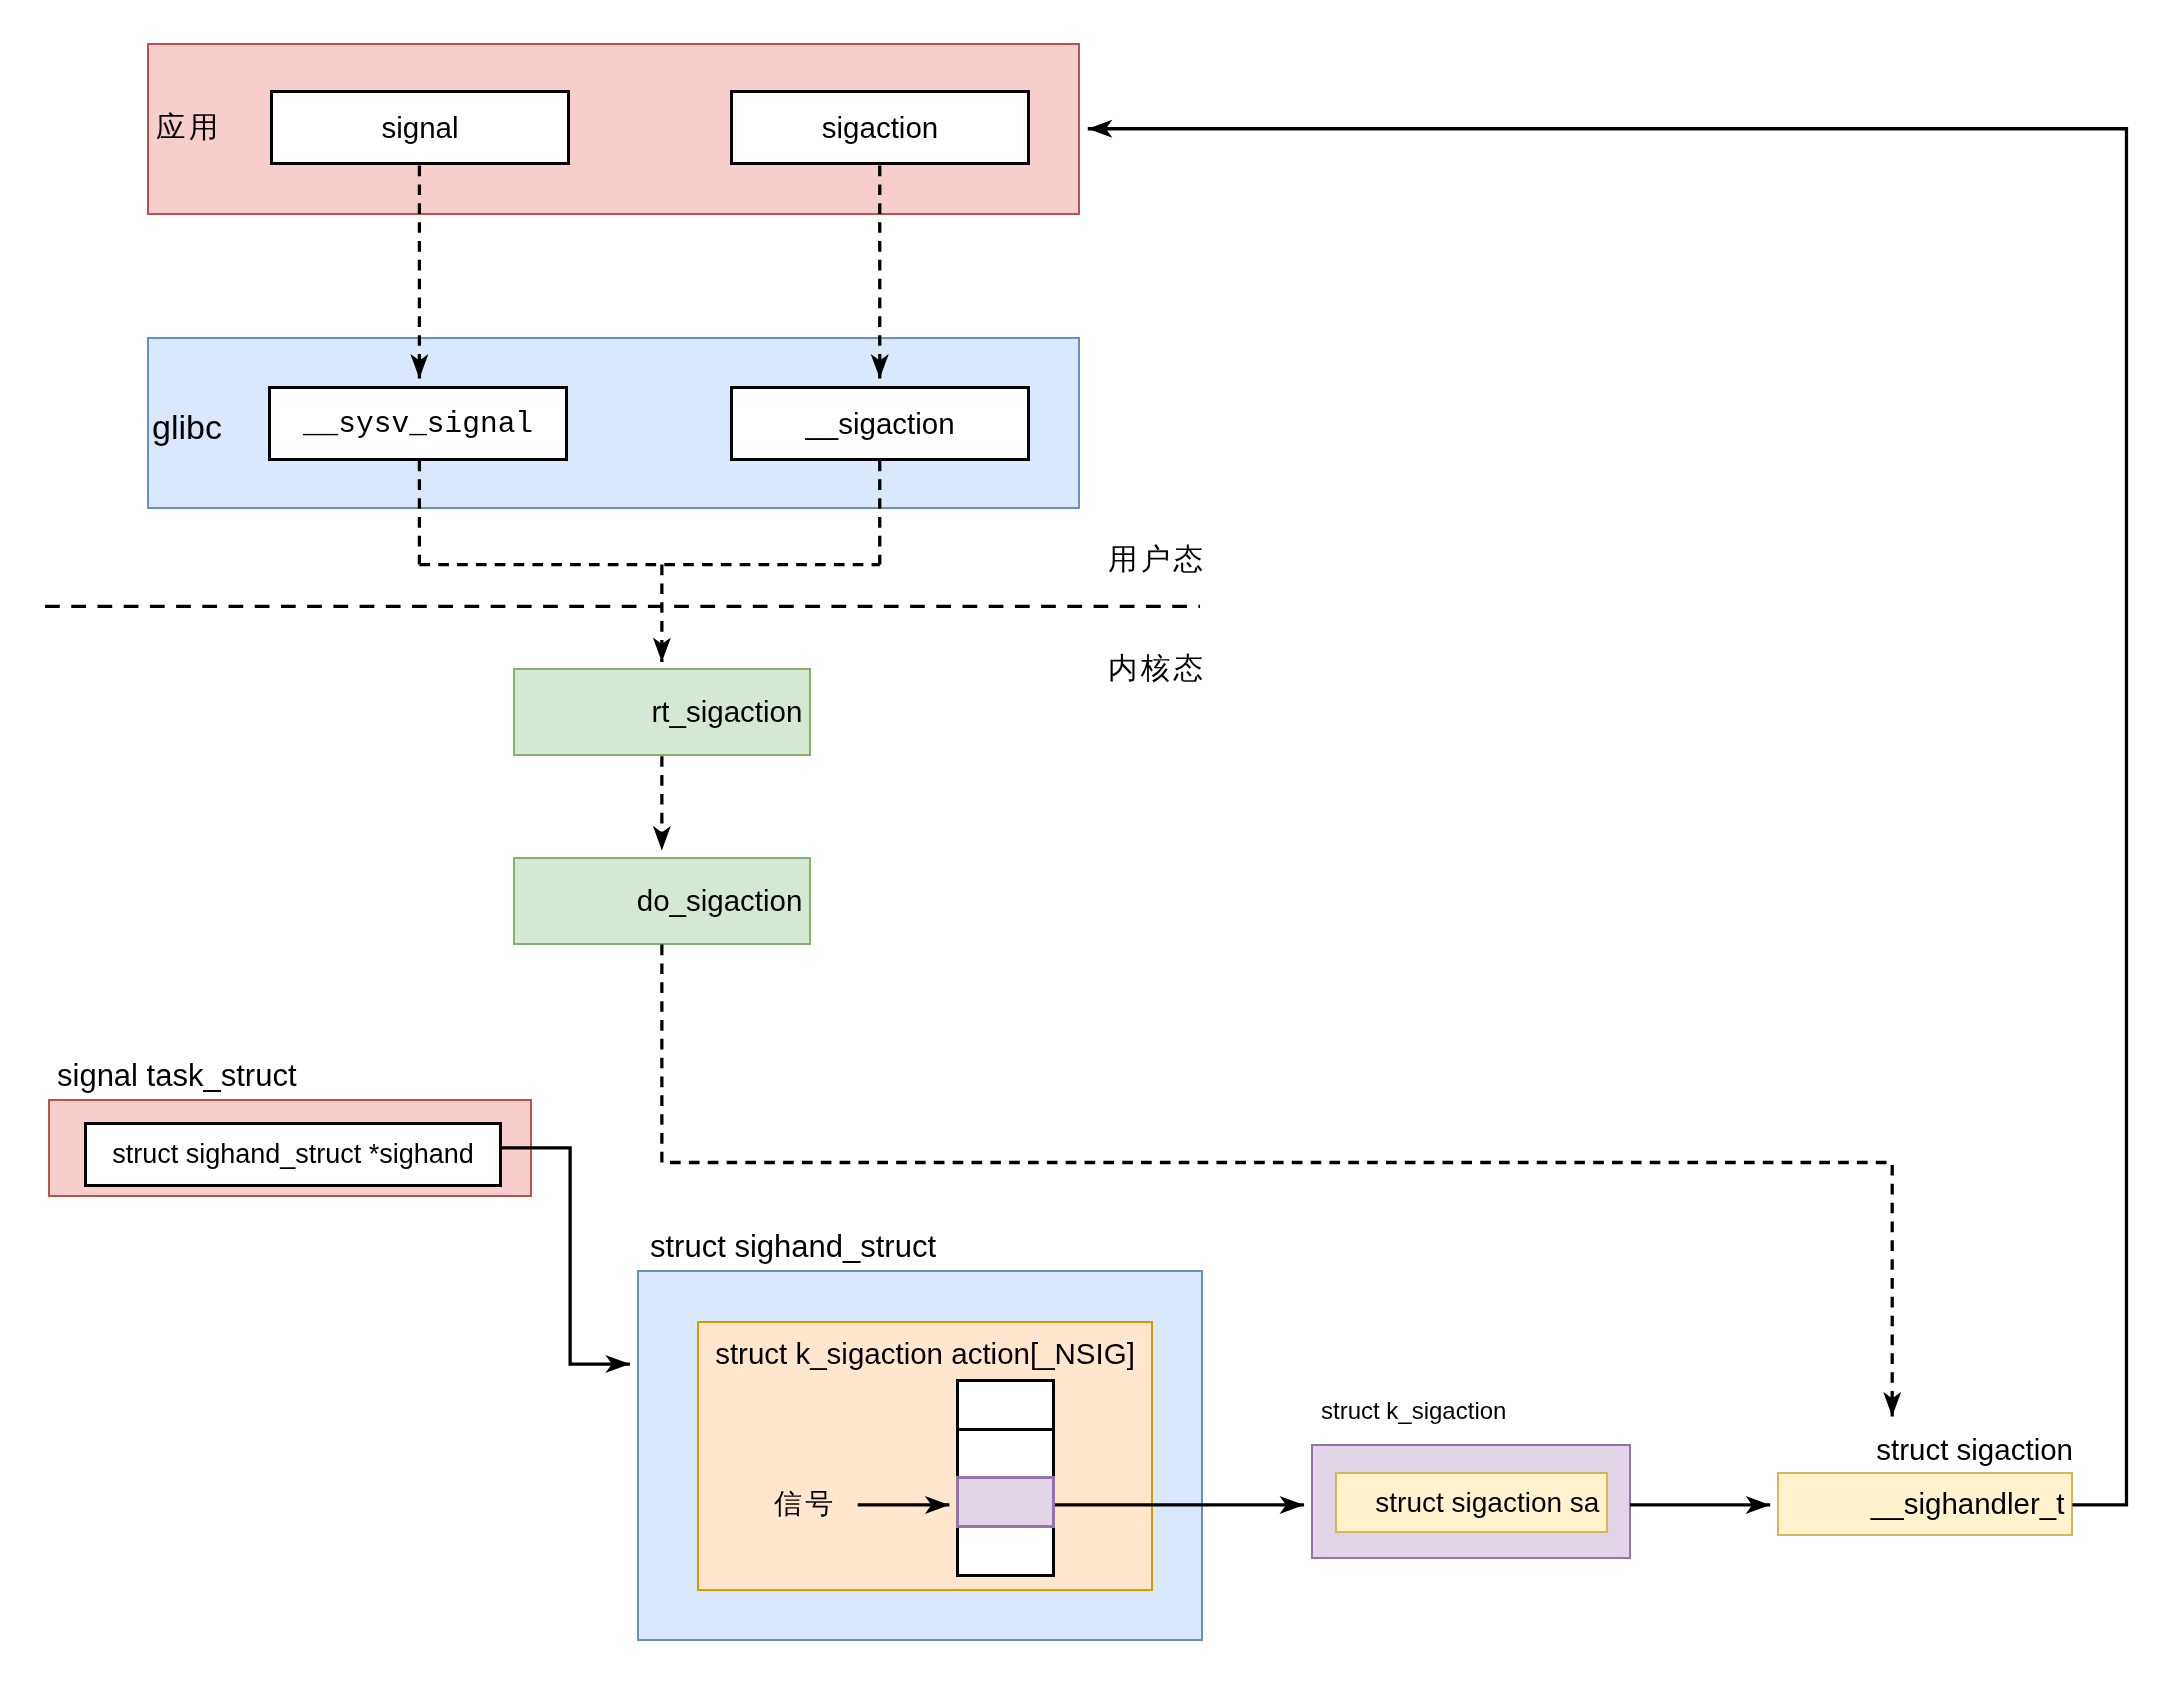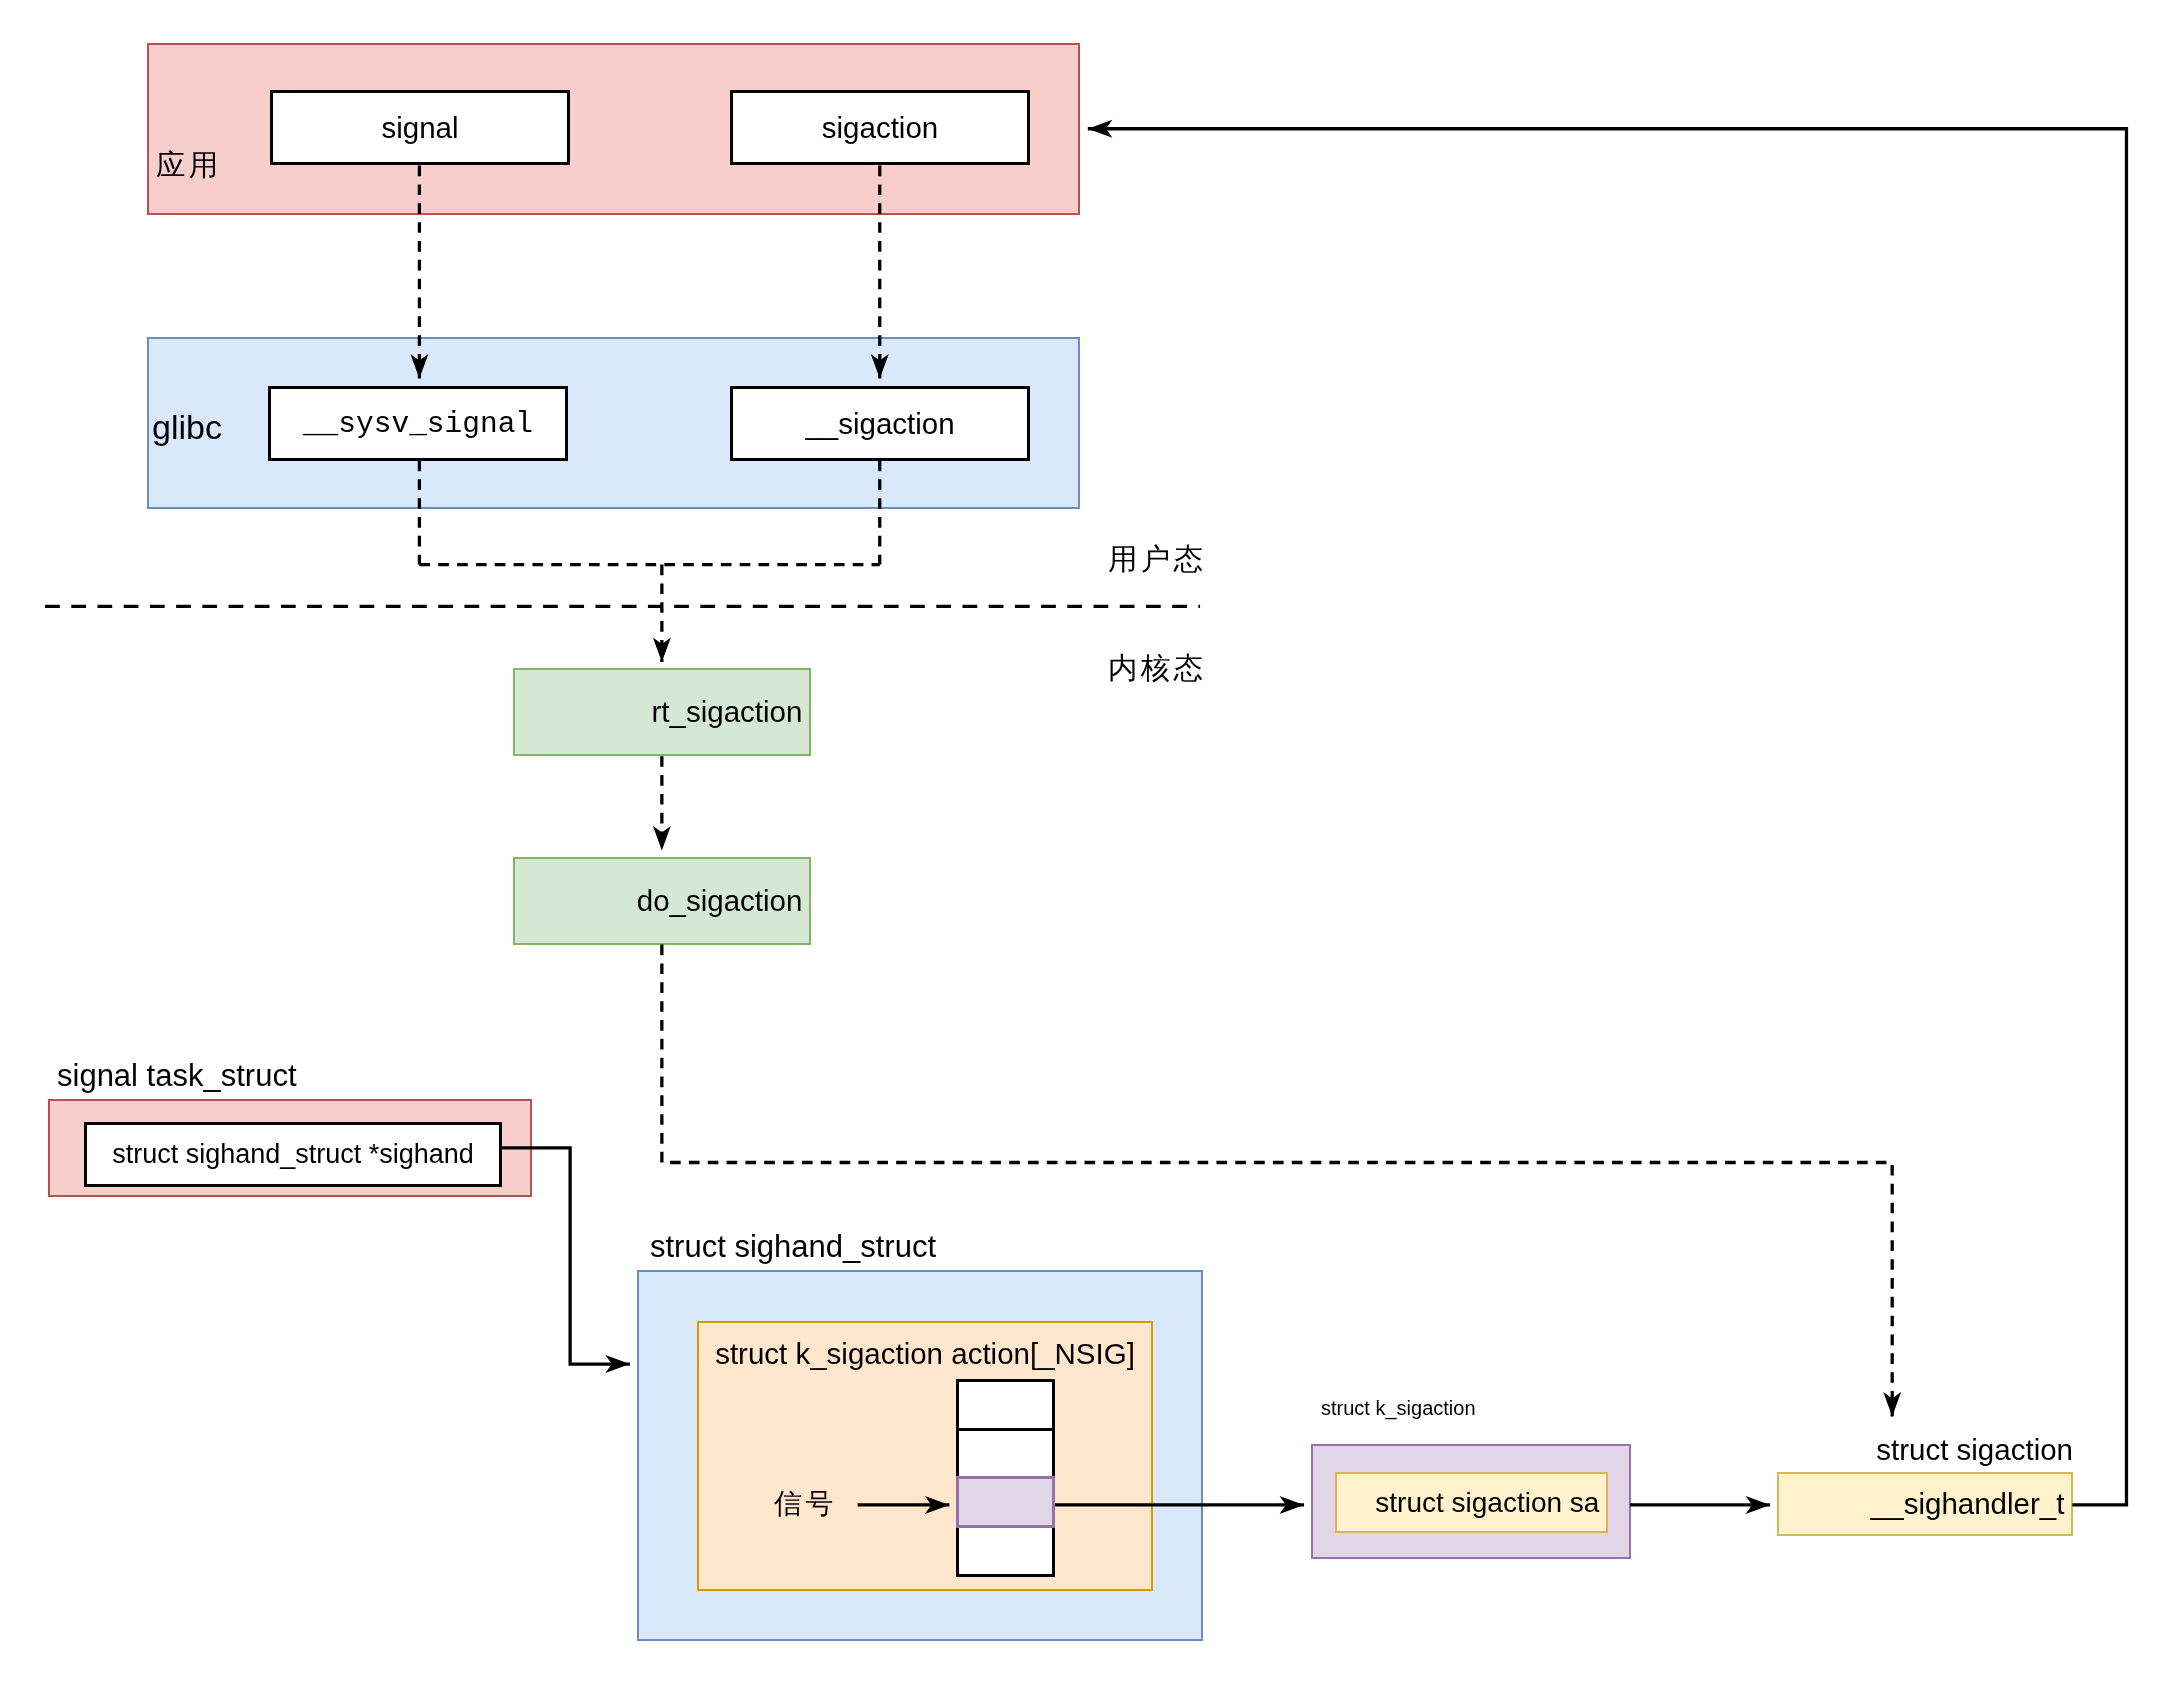--- a/index.html
+++ b/index.html
@@ -15,21 +15,21 @@
   .cell{position:absolute;border:3.3px solid #000;background:#fff;box-sizing:border-box;width:99px;}
   svg.wires{position:absolute;left:0;top:0;z-index:20;pointer-events:none;}
   .boxtext{padding:0 6.6px;text-align:center;}
 </style>
 </head>
 <body>
 
 <div id="canvas">
 
   <div class="layer-box" style="left: 147px; top: 43px; width: 933px; height: 172px; background-color: rgb(248, 206, 204); border-color: rgb(184, 84, 80);"></div>
-  <div class="lbl cjk" style="left:156px;top:111px;font-size:29.5px;margin-top:38px;">应用</div>
+  <div class="lbl cjk" style="left:156px;top:111px;font-size:29.5px;">应用</div>
   <div class="fn-box" style="left:270px;top:90px;width:300px;height:75px;">
     <span class="boxtext">signal</span>
   </div>
   <div class="fn-box" style="left:730px;top:90px;width:300px;height:75px;">
     <span class="boxtext">sigaction</span>
   </div>
 
   <div class="layer-box" style="left: 147px; top: 337px; width: 933px; height: 172px; background-color: rgb(218, 232, 252); border-color: rgb(108, 142, 191);"></div>
   <div class="lbl" style="left:152px;top:408px;font-size:34px;">glibc</div>
   <div class="fn-box" style="left:268px;top:386px;width:300px;height:75px;font-family:Liberation Mono, monospace;">
@@ -60,21 +60,21 @@
   <div class="layer-box" style="left: 697px; top: 1321px; width: 456px; height: 270px; background-color: rgb(255, 230, 204); border-color: rgb(215, 155, 0);"></div>
   <div class="lbl" style="left:697px;top:1337px;width:456px;text-align:center;font-size:29.5px;">struct k_sigaction action[_NSIG]</div>
 
   <div class="cell" style="left:956px;top:1379px;height:52px;"></div>
   <div class="cell" style="left:956px;top:1428px;height:52px;"></div>
   <div class="cell" style="left: 956px; top: 1476px; height: 52px; z-index: 5; background-color: rgb(225, 213, 231); border-color: rgb(150, 115, 166);"></div>
   <div class="cell" style="left:956px;top:1525px;height:52px;"></div>
 
   <div class="lbl cjk" style="left:774px;top:1488px;font-size:28px;">信号</div>
 
-  <div class="lbl" style="left:1321px;top:1397px;font-size:20px;">struct k_sigaction</div>
+  <div class="lbl" style="left:1321px;top:1397px;font-size:24px;">struct k_sigaction</div>
   <div class="layer-box" style="left: 1311px; top: 1444px; width: 320px; height: 115px; background-color: rgb(225, 213, 231); border-color: rgb(150, 115, 166);"></div>
   <div class="node-box" style="left: 1335px; top: 1472px; width: 273px; height: 61px; font-size: 28px; background-color: rgb(255, 242, 204); border-color: rgb(214, 182, 86);">
     <span class="boxtext">struct sigaction sa</span>
   </div>
 
   <div class="lbl" style="left:1777px;top:1433px;width:296px;text-align:right;font-size:29.5px;">struct sigaction</div>
   <div class="node-box" style="left: 1777px; top: 1472px; width: 296px; height: 64px; background-color: rgb(255, 242, 204); border-color: rgb(214, 182, 86);">
     <span class="boxtext">__sighandler_t</span>
   </div>
 

